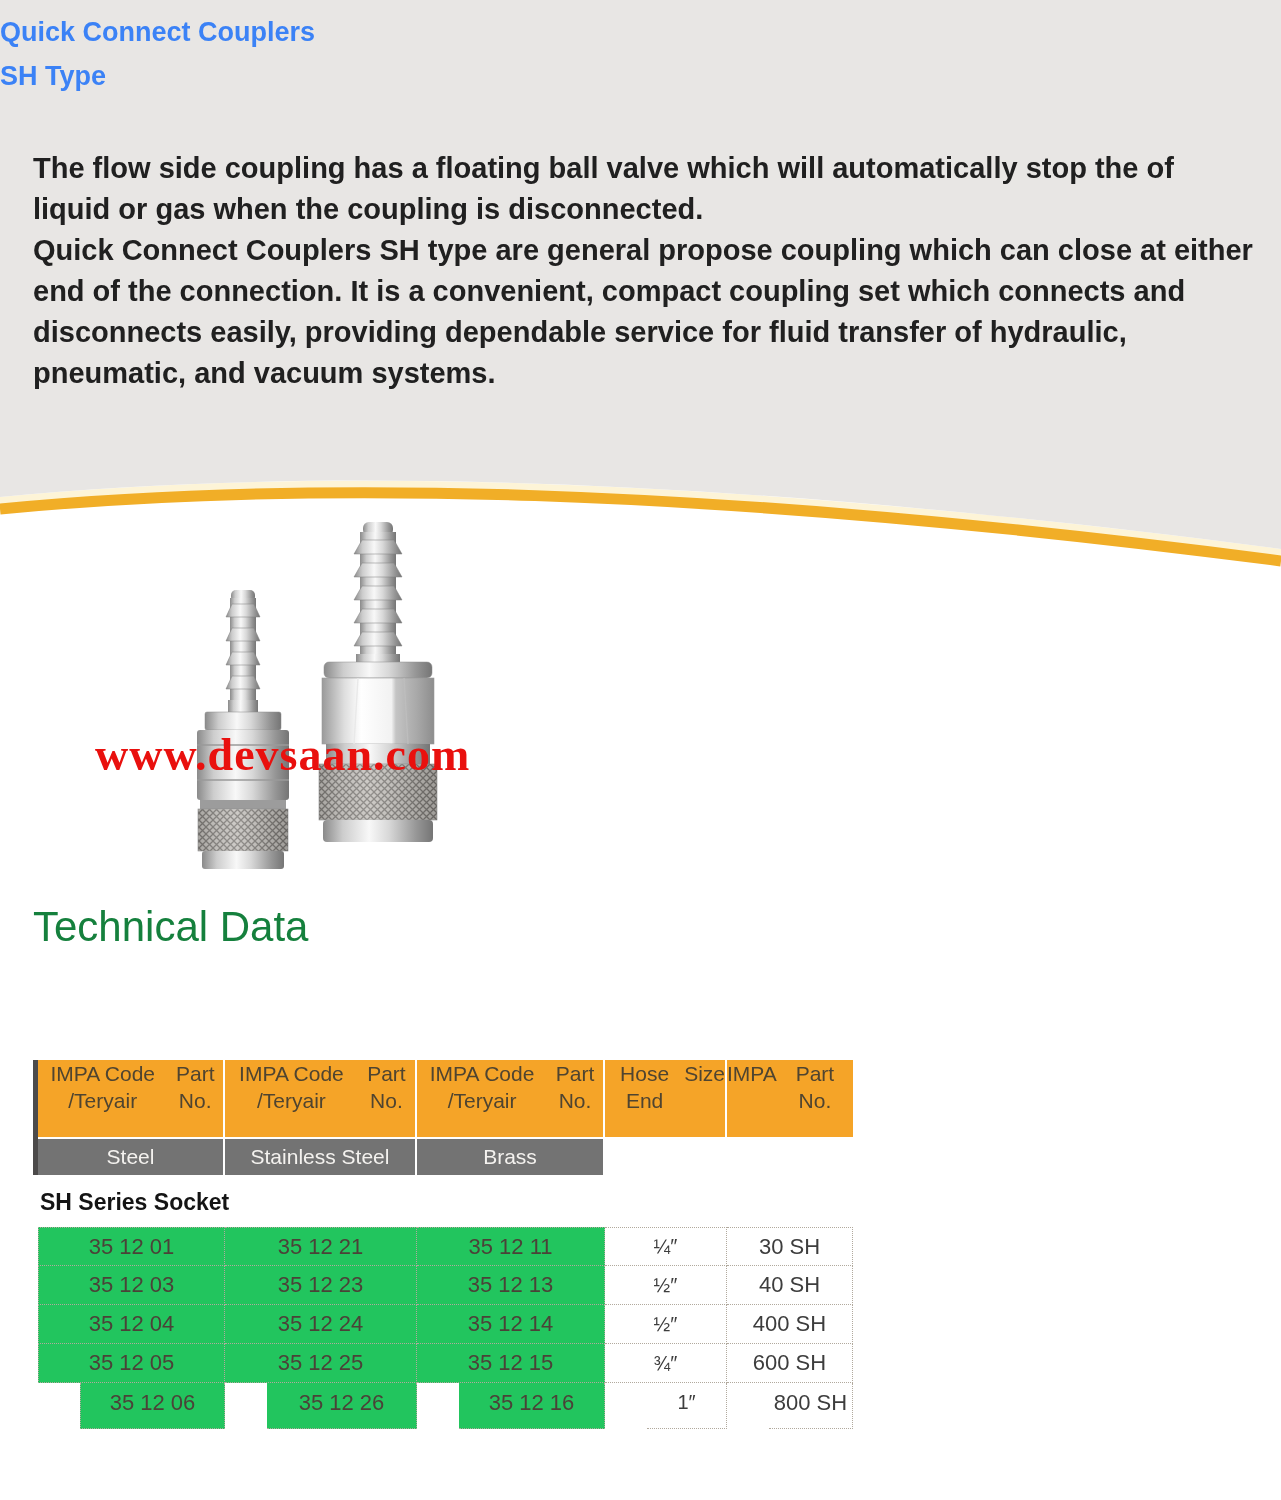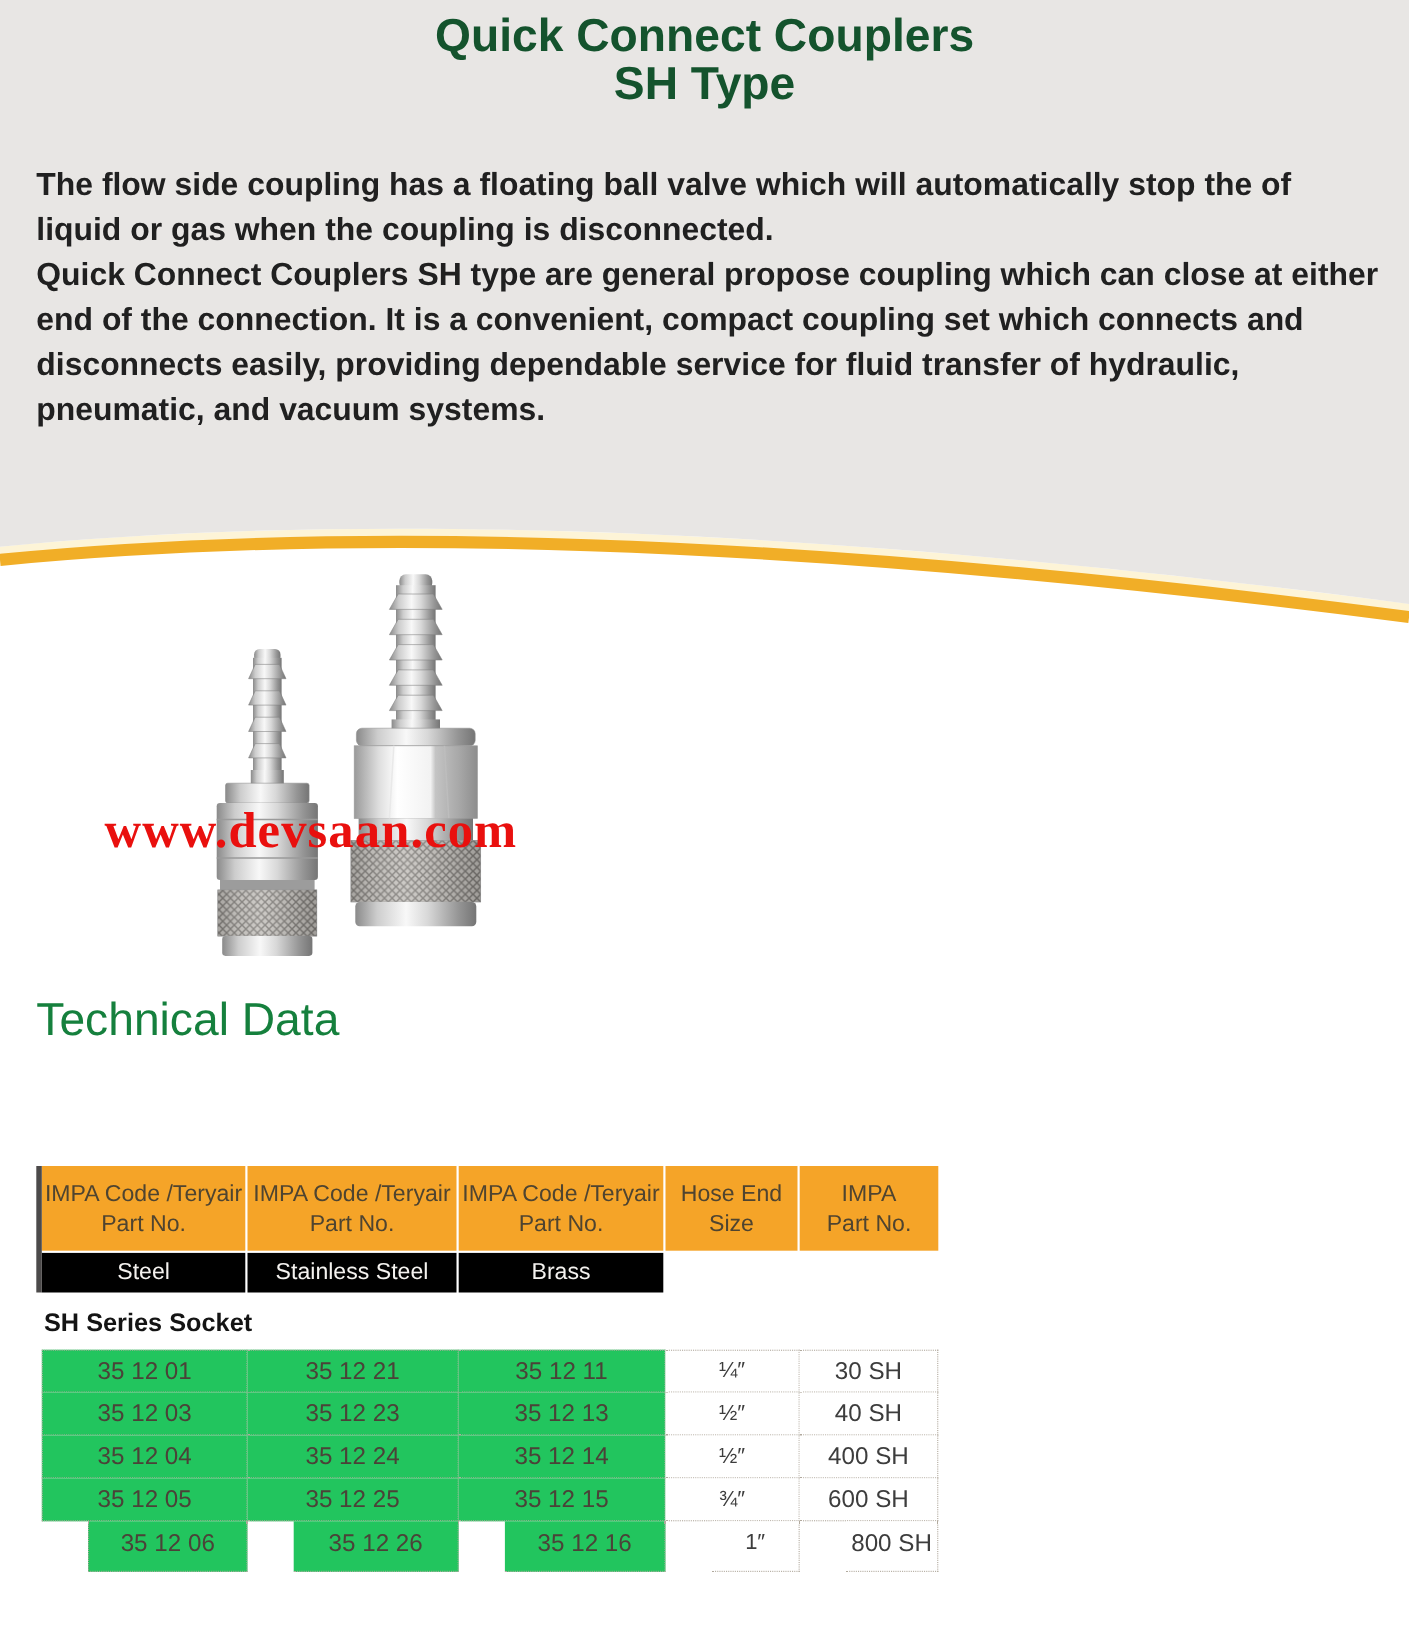--- a/index.html
+++ b/index.html
@@ -5,44 +5,44 @@
   html,body { margin:0; padding:0; background:#ffffff; }
   .page {
     position:relative; width:1281px; height:1500px;
     background:#ffffff; overflow:hidden;
     font-family:"Liberation Sans", sans-serif;
   }
   
   .top-gray { position:absolute; left:0; top:0; width:1281px; height:440px; background:#e8e6e4; }
   .curve-svg { position:absolute; left:0; top:430px; width:1281px; height:160px; display:block; }
   
-  .title-block { position:absolute; left:0; top:10px; width:1281px; text-align:center;
-                 font-size:42px; font-weight:bold; color:#14532d; line-height:44px; }
+  .title-block { position:absolute; left:0; top:10px; width:1281px; text-align:left;
+                 font-size:27px; font-weight:bold; color:#3b82f6; line-height:44px; }
   
   .intro { position:absolute; left:33px; top:148px; width:1226px;
            font-size:29px; font-weight:bold; color:#202020; line-height:41px; }
   .intro p { margin:0; }
   
   .product-svg { position:absolute; left:150px; top:512px; width:340px; height:360px; }
   .watermark { position:absolute; left:95px; top:728px; z-index:5;
                font-family:"Liberation Serif", serif; font-weight:bold;
                font-size:46px; color:#e9100e; white-space:nowrap; letter-spacing:1px; }
   
   .section-heading { position:absolute; left:33px; top:903px; margin:0;
                      font-size:42px; font-weight:400; color:#15803d; }
   
   .table-wrap { position:absolute; left:33px; top:1060px; width:820px; }
   .left-bar { position:absolute; left:0; top:0; width:5px; height:115px; background:#4c4a4a; }
   .tcontent { margin-left:5px; }
   .thead { display:grid; grid-template-columns:185px 190px 186px 120px 126px; column-gap:2px; }
-  .thead-cell { background:#f5a428; height:77px; display:flex; flex-direction:column;
-                align-items:center; justify-content:center;
+  .thead-cell { background:#f5a428; height:77px; display:flex; flex-direction:row;
+                justify-content:center;
                 font-size:21px; color:#4f4430; line-height:27px; text-align:center; }
   .tsub { display:grid; grid-template-columns:185px 190px 186px; column-gap:2px; margin-top:2px; }
-  .tsub-cell { background:#000000; height:36px; display:flex; align-items:center; justify-content:center;
+  .tsub-cell { background:#737373; height:36px; display:flex; align-items:center; justify-content:center;
                font-size:21px; color:#f4f2ef; }
   .group-label { margin:14px 0 0 2px; font-size:23px; font-weight:bold; color:#141414; height:26px; }
   .tbody { margin-top:12px; }
   .trow { display:grid; grid-template-columns:187px 192px 188px 122px 126px; }
   .tcell { box-sizing:border-box; height:39px; display:flex; align-items:center; justify-content:center;
            border-right:1px dotted #b1a99d; border-bottom:1px dotted #b1a99d; font-size:22px; }
   .trow:first-child .tcell { border-top:1px dotted #b1a99d; }
   .tcell:first-child { border-left:1px dotted #b1a99d; }
   .trow:last-child .tcell { height:46px; padding-bottom:6px;margin-left:42px; }
   .tcell.col0, .tcell.col1, .tcell.col2 { background:#22c55e; color:#4b4238; }

